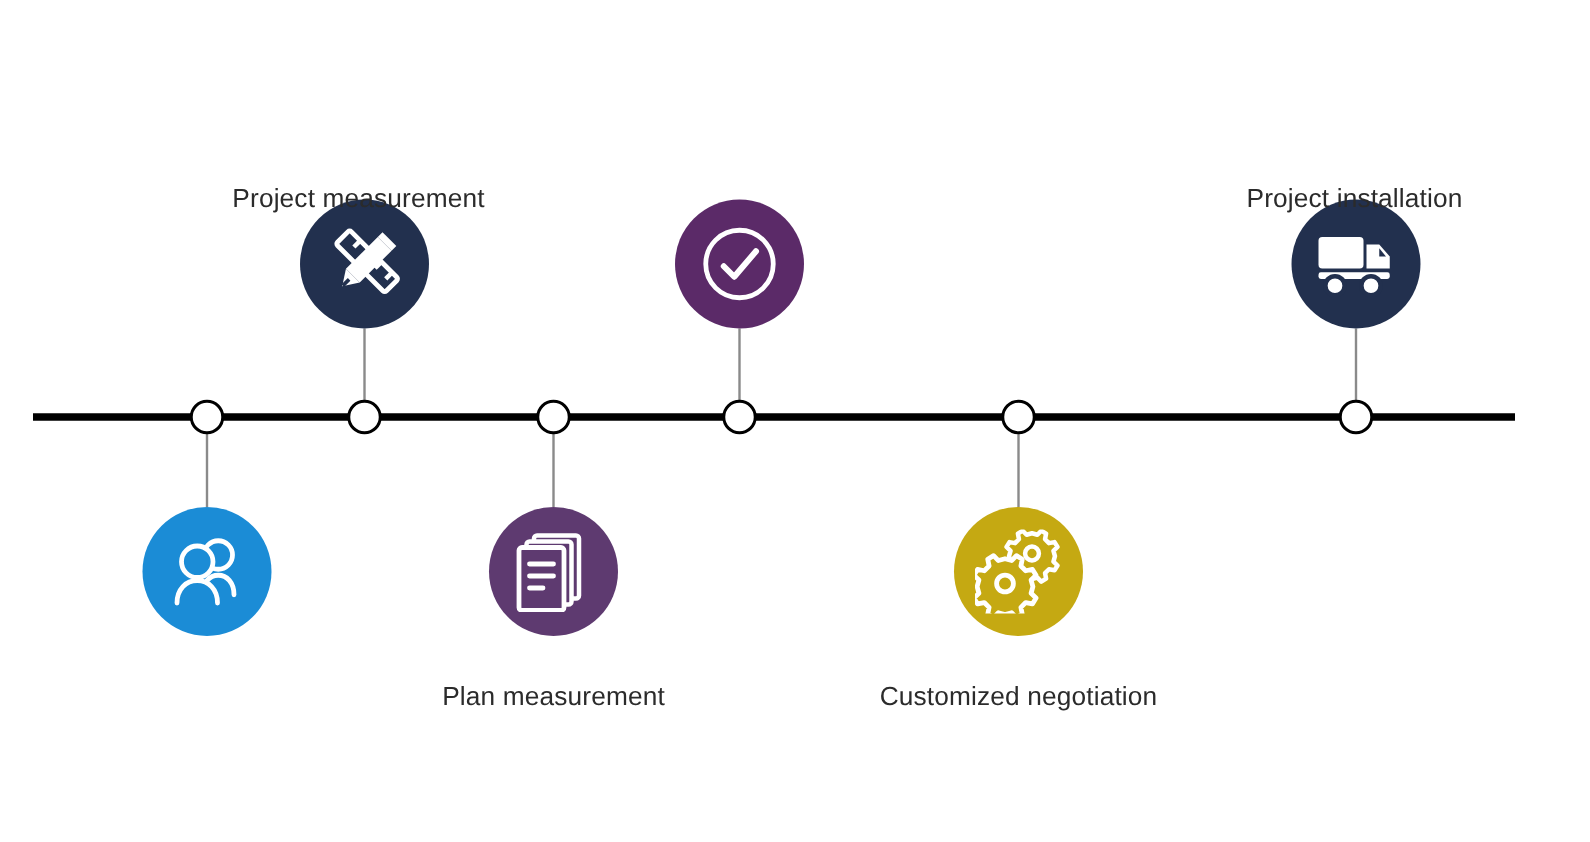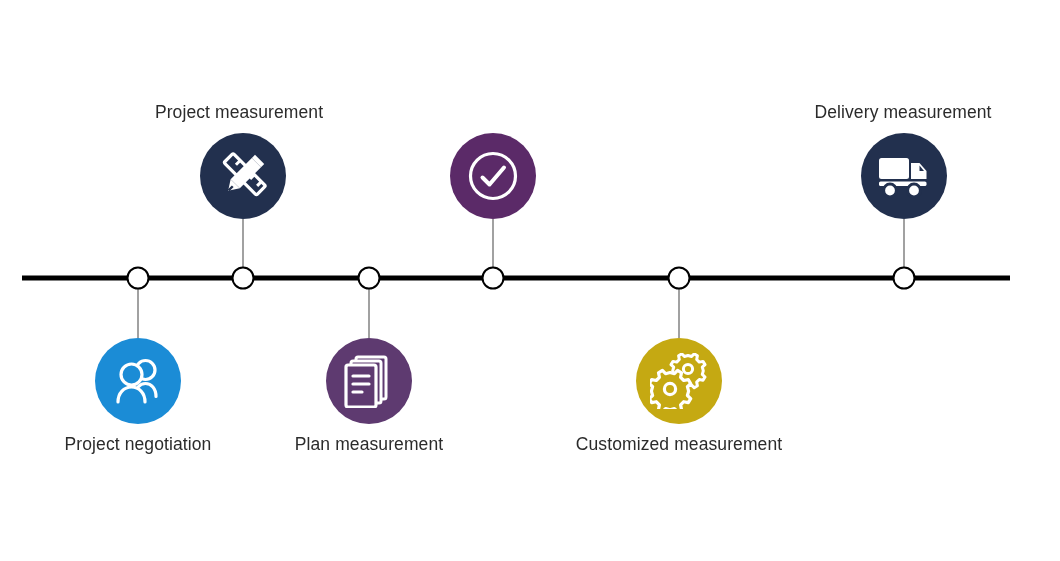--- a/index.html
+++ b/index.html
@@ -31,20 +31,21 @@
     position: absolute;
     text-align: center;
     font-family: "Liberation Sans", sans-serif;
     font-size: 17.5px;
     font-weight: 400;
     color: #2b2b2b;
     letter-spacing: 0.1px;
     white-space: nowrap;
     transform: translateX(-50%);
     line-height: 20px;
+    margin-top: 20px;
   }
   .icon-disc {
     position: absolute;
     border-radius: 50%;
     transform: translate(-50%, -50%);
     display: flex;
     align-items: center;
     justify-content: center;
   }
   .icon-disc svg {
@@ -159,24 +160,23 @@
         <rect x="3" y="29.5" width="47.5" height="4.5" rx="1.6" fill="#ffffff"></rect>
 
         <circle cx="14" cy="38.5" r="6.4" fill="#ffffff" stroke="#22304E" stroke-width="3"></circle>
         <circle cx="14" cy="38.5" r="2.6" fill="#ffffff"></circle>
         <circle cx="38" cy="38.5" r="6.4" fill="#ffffff" stroke="#22304E" stroke-width="3"></circle>
         <circle cx="38" cy="38.5" r="2.6" fill="#ffffff"></circle>
       </svg>
     </span>
   </div>
 
-  <div class="node-label" style="left:138px; top:434px;">Project negotiation</div>
 
   <div class="node-label" style="left:239px; top:102px;">Project measurement</div>
 
   <div class="node-label" style="left:369px; top:434px;">Plan measurement</div>
 
 
-  <div class="node-label" style="left:679px; top:434px;">Customized measurement</div>
+  <div class="node-label" style="left:679px; top:434px;">Customized negotiation</div>
 
-  <div class="node-label" style="left:903px; top:102px;">Delivery measurement</div>
+  <div class="node-label" style="left:903px; top:102px;">Project installation</div>
 
 </div>
 
 </body></html>

